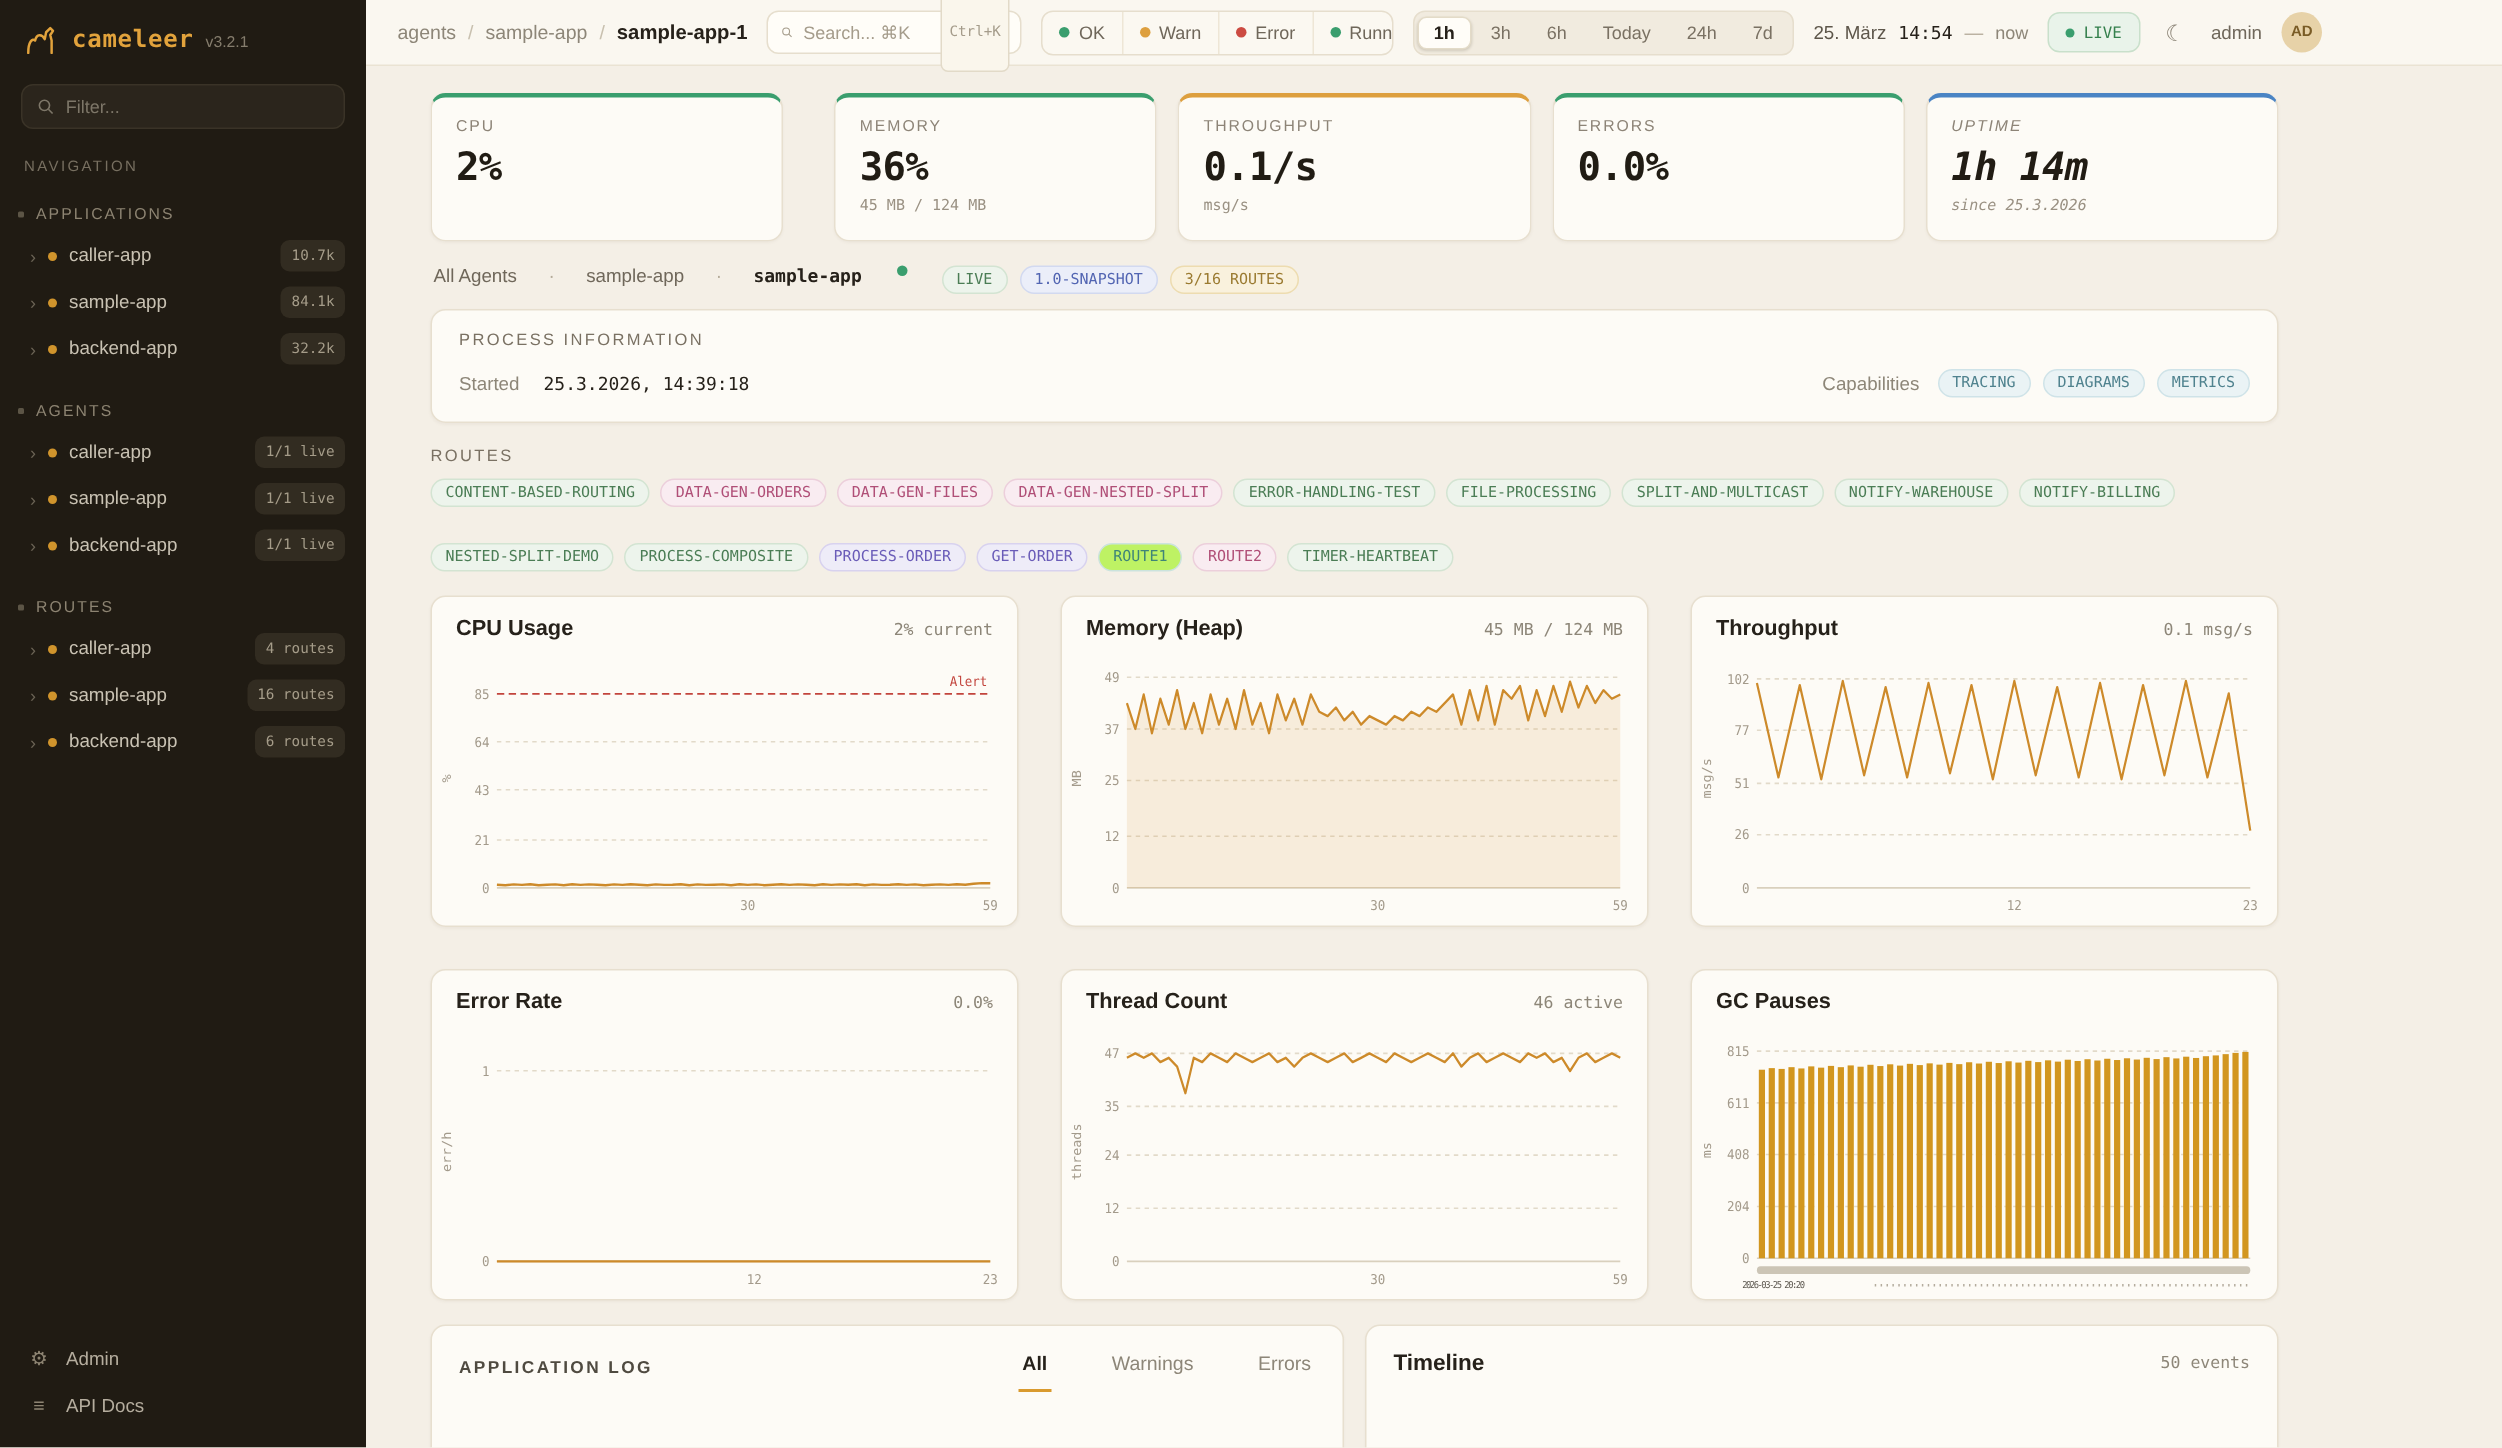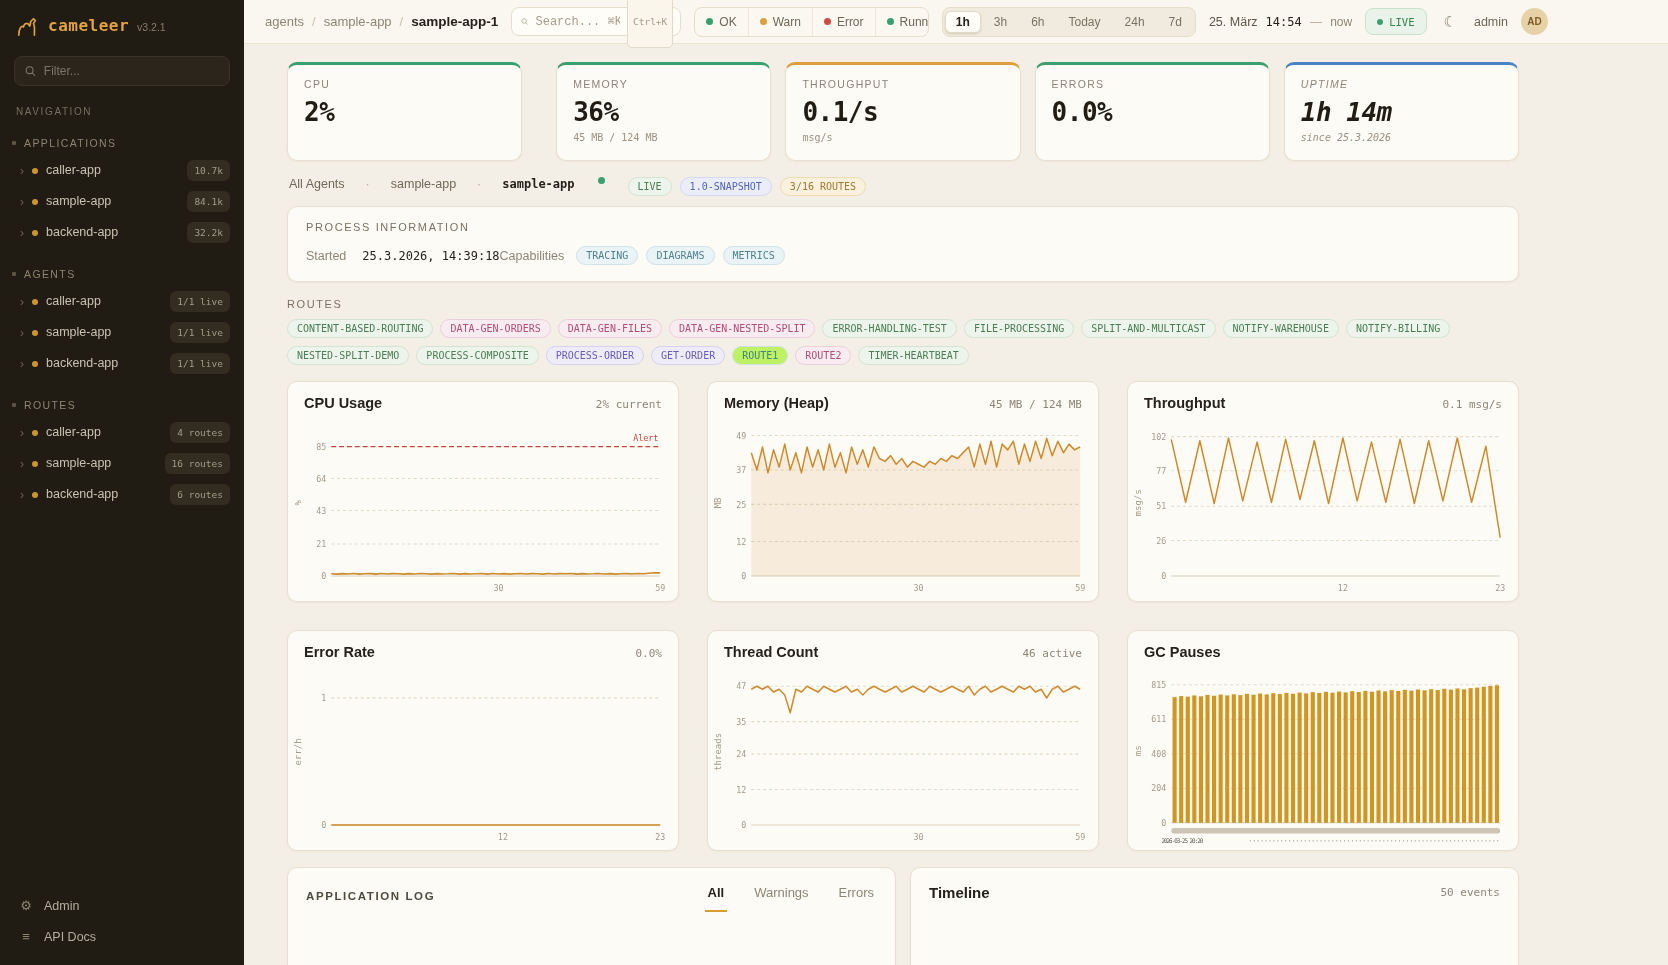--- a/index.html
+++ b/index.html
@@ -27,21 +27,21 @@
   .sb-footer-item{display:flex;align-items:center;gap:10px;padding:7px 8px;font-size:12.5px;color:#b5ad9e;border-radius:7px;cursor:pointer}
   .sb-footer-item .ic{width:16px;text-align:center;color:#8d8472;font-size:13px}
 
   
   .main{flex:1;display:flex;flex-direction:column;min-width:0}
   .topbar{height:44px;min-height:44px;background:#faf7f0;border-bottom:1px solid #eae3d3;display:flex;align-items:center;gap:13px;padding:0 120px 0 21px;white-space:nowrap}
   .bc{display:flex;align-items:center;gap:8px;font-size:13px;color:#8d8678}
   .bc .sep{color:#c8c0af}
   .bc .last{color:#26211a;font-weight:bold;font-size:13.5px}
   .search{display:flex;align-items:center;gap:7px;background:#fffdf8;border:1px solid #e6decd;border-radius:8px;height:29px;padding:0 7px 0 9px;width:188px}
-  .search input{border:none;outline:none;background:transparent;font-size:12px;color:#6f675a;width:100%;font-family:Liberation Mono, monospace}
+  .search input{border:none;outline:none;background:transparent;font-size:12px;color:#6f675a;width:100%;font-family:Liberation Sans, sans-serif}
   .search input::placeholder{color:#a59c8b}
   .search .kbd{font-family:"DejaVu Sans Mono",monospace;font-size:9.5px;color:#a59c8b;border:1px solid #e2dac8;border-radius:5px;padding:20px 5px;background:#faf6ec}
   .seg{display:flex;align-items:stretch;background:#fbf8f1;border:1px solid #e6decd;border-radius:8px;height:30px;overflow:hidden}
   .sf-item{display:flex;align-items:center;gap:6px;padding:0 11px;font-size:12px;color:#6f675a;background:none;border:none;border-left:1px solid #eee6d6;cursor:pointer;font-family:inherit}
   .sf-item:first-child{border-left:none}
   .sf-dot{width:7px;height:7px;border-radius:50%;flex:0 0 auto}
   .tr-group{display:flex;align-items:center;background:#f1ebdf;border:1px solid #e6decd;border-radius:8px;height:30px;padding:2px;gap:2px}
   .tr-item{border:1px solid transparent;background:transparent;font-size:12px;color:#7a7163;padding:3px 10px;border-radius:6px;cursor:pointer;font-family:inherit}
   .tr-item.active{background:#fffdf8;color:#26211a;font-weight:bold;border-color:#e3dbc8;box-shadow:0 1px 2px rgba(60,50,30,.18)}
   .daterange{display:flex;align-items:center;gap:8px;font-size:12.5px;color:#5d564a}
@@ -66,31 +66,31 @@
   .agent-bar{display:flex;gap:21px;margin:16px 2px 10px;font-size:12.5px}
   .ab-crumb{color:#6f675a;cursor:pointer}
   .ab-crumb.last{font-family:"DejaVu Sans Mono",monospace;font-weight:bold;color:#26211a;font-size:12px;cursor:default}
   .ab-sep{color:#b3aa98}
   .ab-dot{width:7px;height:7px;border-radius:50%;background:#3a9e6e;margin:0 2px}
   .ab-badges{display:flex;gap:8px;align-items:center}
 
   .panel{background:#fdfbf6;border:1px solid #e7dfcf;border-radius:10px;box-shadow:0 1px 2px rgba(90,75,50,.05)}
   .process{padding:14px 18px 16px;margin-bottom:16px}
   .panel-title{font-size:11px;letter-spacing:1.6px;color:#7a7163}
-  .process-row{display:flex;align-items:center;margin-top:13px}
+  .process-row{display:flex;align-items:center;justify-content:space-between;margin-top:13px}
   .started{display:flex;align-items:center;gap:16px}
   .started-label{font-size:12.5px;color:#8d8678}
   .started-value{font-family:"DejaVu Sans Mono",monospace;font-size:12px;color:#26211a}
   .caps{display:flex;align-items:center;gap:8px}
   .caps-label{font-size:12.5px;color:#8d8678;margin-right:4px}
   .cap-pills{display:flex;gap:8px}
 
   .routes-block{margin-bottom:16px}
   .routes-title{font-size:11px;letter-spacing:1.6px;color:#7a7163;margin-bottom:9px}
-  .pills{display:flex;flex-wrap:wrap;gap:8px 7px}
+  .pills{display:flex;flex-wrap:wrap;gap:24px 7px}
   .pill{font-family:"DejaVu Sans Mono",monospace;font-size:10px;padding:3px 9px;border-radius:999px;border:1px solid;white-space:nowrap;cursor:pointer;background:#fff}
   .pill.green{background:#edf4ec;border-color:#d3e4d2;color:#4b7d55}
   .pill.pink{background:#f9ecf1;border-color:#eccfdb;color:#b04f77}
   .pill.purple{background:#eeecf8;border-color:#d8d2ef;color:#6a5cb8}
   .pill.teal{background:#bef264;border-color:#cbe3dd;color:#3f8578}
   .pill.amber{background:#f9f1dd;border-color:#eddcb0;color:#9a7a30}
   .pill.blue{background:#ebeef9;border-color:#d2d9f0;color:#5265b2}
   .pill.cap{background:#eaf3f5;border-color:#cfe3e8;color:#4f828e;cursor:default}
 
   .charts{display:grid;grid-template-columns:repeat(3,1fr);gap:28px;margin-bottom:16px}
@@ -110,21 +110,21 @@
   .alert-txt{font-family:"DejaVu Sans Mono",monospace;font-size:8.5px;fill:#c2443c}
   .bar{fill:#d2961f}
   .scrollbar{fill:#ccc5b6}
   .garble{font-family:"DejaVu Sans Mono",monospace;font-size:6px;fill:#5d5850;letter-spacing:-1px}
   .dots{stroke:#b4ac9d;stroke-dasharray:1 3;stroke-width:1.5}
 
   .bottom-row{display:grid;grid-template-columns:1fr 1fr;gap:14px}
   .bpanel{height:150px;overflow:hidden}
   .log-head{display:flex;justify-content:space-between;align-items:flex-end;padding:17px 18px 0}
   .log-title{font-size:11.5px;letter-spacing:1.6px;color:#4f4a40;font-weight:bold;padding-bottom:10px}
-  .log-tabs{display:flex;gap:24px}
+  .log-tabs{display:flex;gap:37px}
   .log-tab{background:none;border:none;border-bottom:2.5px solid transparent;font-size:13px;color:#8d8678;padding:0 3px 10px;cursor:pointer;font-family:inherit}
   .log-tab.active{color:#26211a;font-weight:bold;border-bottom-color:#d99a2e}
   .timeline-head{display:flex;justify-content:space-between;align-items:center;padding:16px 18px 0}
   .timeline-title{font-size:15px;font-weight:bold;color:#26211a}
   .timeline-value{font-family:"DejaVu Sans Mono",monospace;font-size:11px;color:#8d8678}
 </style>
 </head>
 <body>
 
 <aside class="sidebar">

